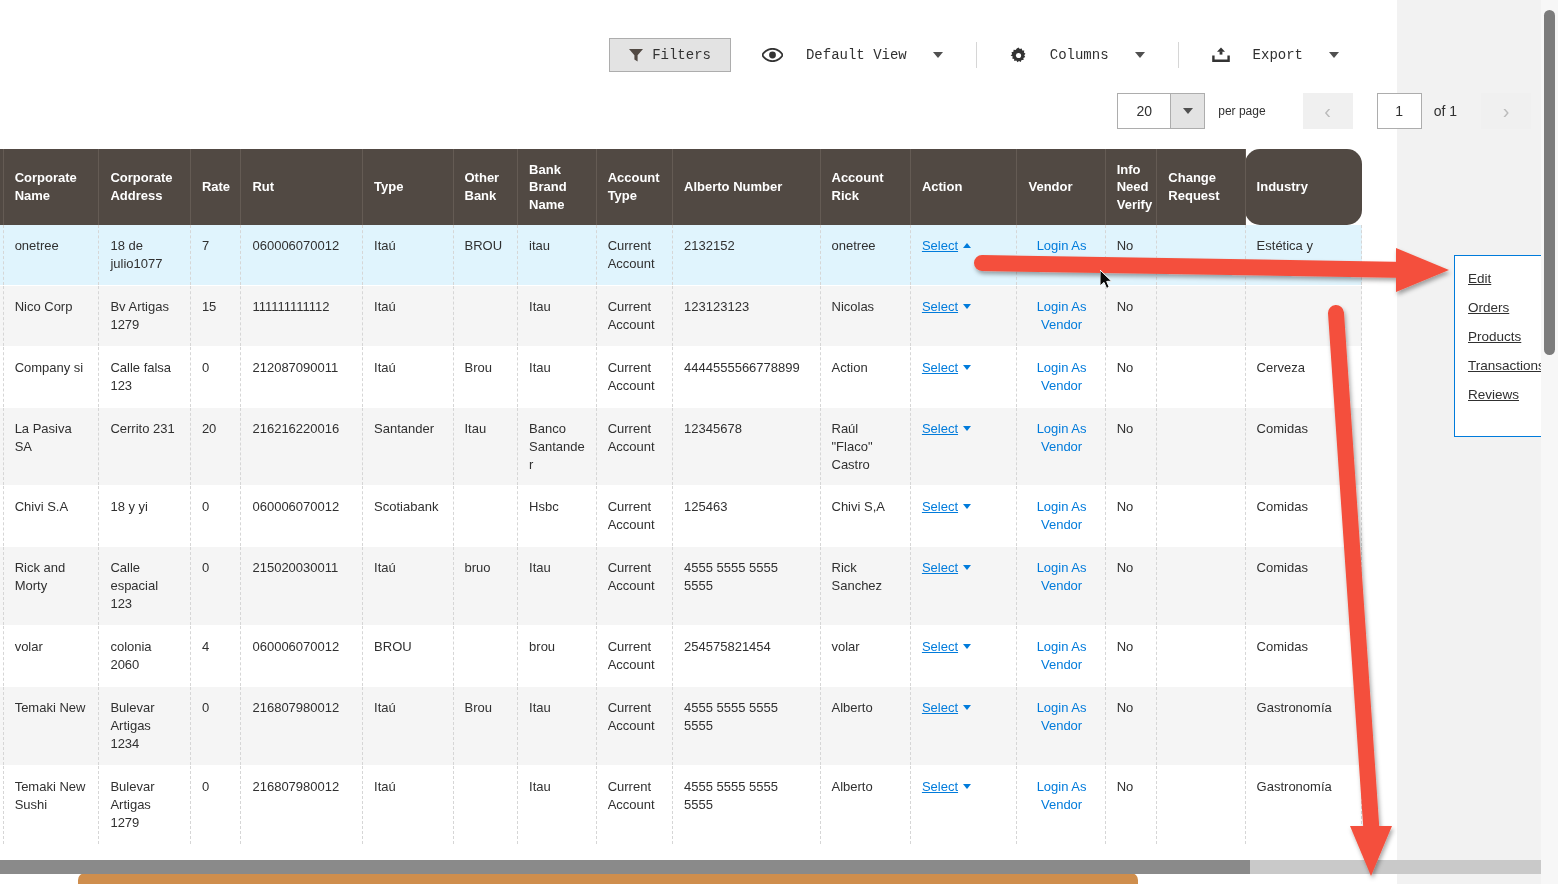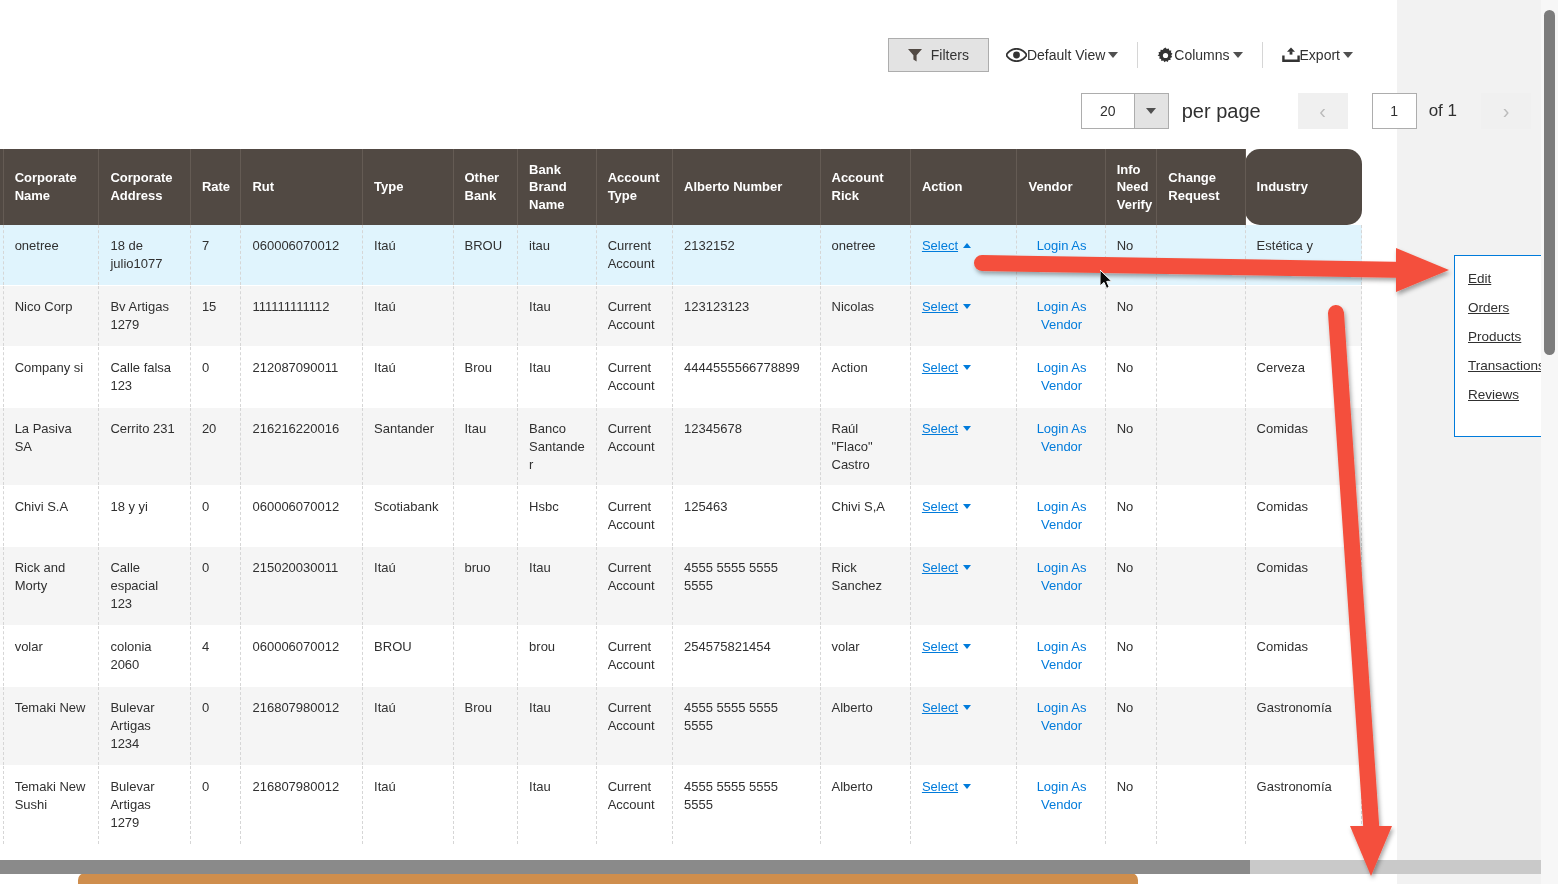--- a/index.html
+++ b/index.html
@@ -20,31 +20,31 @@
     background: #f2f2f2;
   }
 
   
   .toolbar {
     position: absolute; left: 0; top: 0; width: 1397px; height: 86px;
     background: #ffffff;
   }
   .tb-inner {
     position: absolute; right: 27px; top: 38px;
-    display: flex; align-items: center; gap: 0;
+    display: flex; align-items: center; gap: 0; font-family: Liberation Mono, monospace;
   }
   .filters-btn {
     display: flex; align-items: center; gap: 9px;
     height: 34px; padding: 0 19px;
     background: #e3e3e3; border: 1px solid #adadad;
     color: #333; font-size: 14px; cursor: pointer;
   }
   .tb-item {
-    display: flex; align-items: center; gap: 0;
-    height: 34px; padding: 0 17px; cursor: pointer;
+    display: flex; align-items: center; gap: 23px;
+    height: 34px; padding: 0 31px; cursor: pointer;
     color: #303030; font-size: 14px;
   }
   .tb-sep {
     width: 1px; height: 26px; background: #d6d6d6; margin: 0 2px;
   }
   .caret-dn {
     width: 0; height: 0; border-left: 5px solid transparent;
     border-right: 5px solid transparent; border-top: 6px solid #505050;
     margin-left: 3px;
   }
@@ -59,33 +59,33 @@
     display: flex; height: 36px; border: 1px solid #adadad; background:#fff;
   }
   .ppage-val {
     width: 52px; display: flex; align-items: center; justify-content: center;
     font-size: 14px; color: #303030;
   }
   .ppage-arrow {
     width: 34px; border-left: 1px solid #adadad; background: #e3e3e3;
     display: flex; align-items: center; justify-content: center; cursor: pointer;
   }
-  .per-page-lbl { margin-left: 13px; font-size: 20px; color: #303030; }
+  .per-page-lbl { margin-left: 13px; font-size: 12px; color: #303030; }
   .pg-nav {
     width: 50px; height: 36px; background: #f0f0f0;
     display: flex; align-items: center; justify-content: center;
     color: #bbb; font-size: 20px; cursor: pointer; margin-left: 37px;
     font-family: "Liberation Sans", sans-serif;
   }
   .pg-num {
     width: 45px; height: 36px; border: 1px solid #adadad; background:#fff;
     display: flex; align-items:center; justify-content:center;
     font-size: 14px; margin-left: 24px; color:#303030;
   }
-  .pg-of { margin-left: 12px; font-size: 17px; }
+  .pg-of { margin-left: 12px; font-size: 14px; }
   .pg-nav.next { margin-left: 24px; }
 
   
   .grid-wrap {
     position: absolute; left: 0; top: 149px; width: 1362px; height: 719px;
     overflow: hidden; background: #fff;
   }
   table.grid {
     border-collapse: collapse; table-layout: fixed;
     width: 1403px; margin-left: -41px;

